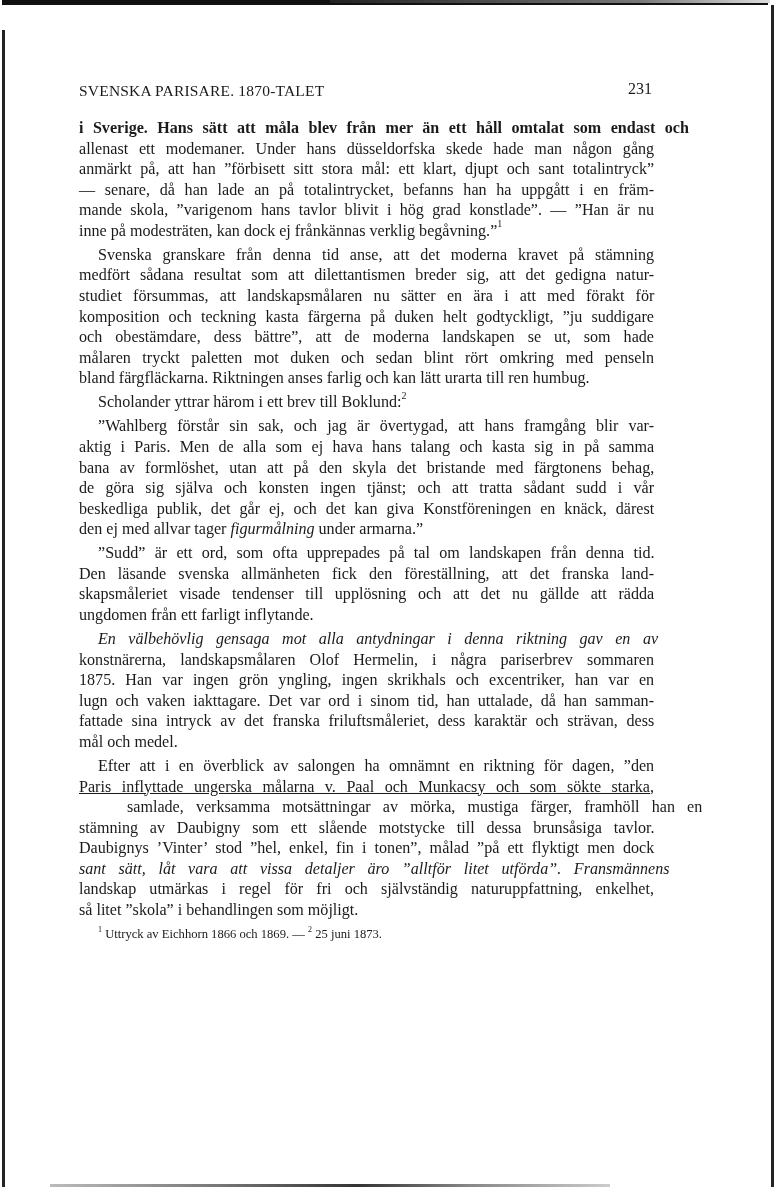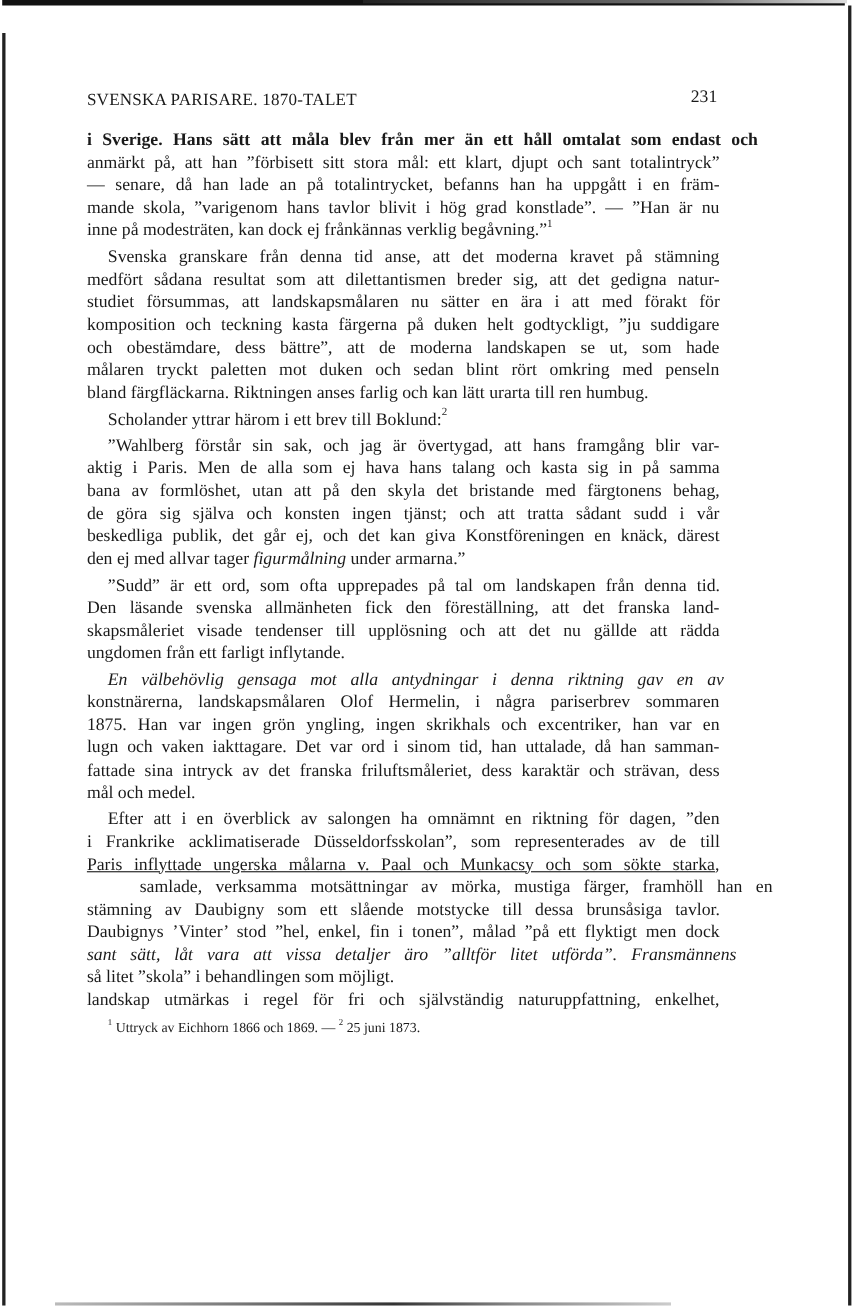--- a/index.html
+++ b/index.html
@@ -50,20 +50,21 @@
 
 <div class="page">
   <div class="running-head">
     <div class="running-title">SVENSKA PARISARE. 1870-TALET</div>
     <div class="page-number">231</div>
   </div>
 
   <div class="body-text" id="body-text">
       <div class="para">
         <span class="line" style="display: block; width: auto; word-spacing: 5.4px; font-weight: bold;"><span>i Sverige. Hans sätt att måla blev från mer än ett håll omtalat som endast och</span></span>
+        <span class="line" style="display: block; width: auto; word-spacing: 6.7px;"><span>allenast ett modemaner. Under hans düsseldorfska skede hade man någon gång</span></span>
         <span class="line" style="display: block; width: auto; word-spacing: 4.46154px;"><span>anmärkt på, att han ”förbisett sitt stora mål: ett klart, djupt och sant totalintryck”</span></span>
         <span class="line" style="display: block; width: auto; word-spacing: 5.71429px;"><span>— senare, då han lade an på totalintrycket, befanns han ha uppgått i en främ-</span></span>
         <span class="line" style="display: block; width: auto; word-spacing: 4.30769px;"><span>mande skola, ”varigenom hans tavlor blivit i hög grad konstlade”. — ”Han är nu</span></span>
         <span class="line last"><span>inne på modesträten, kan dock ej frånkännas verklig begåvning.”</span><sup>1</sup></span>
       </div>
       <div class="para">
         <span class="line indent" style="display: block; width: auto; word-spacing: 6.81818px;"><span>Svenska granskare från denna tid anse, att det moderna kravet på stämning</span></span>
         <span class="line" style="display: block; width: auto; word-spacing: 6px;"><span>medfört sådana resultat som att dilettantismen breder sig, att det gedigna natur-</span></span>
         <span class="line" style="display: block; width: auto; word-spacing: 7.16667px;"><span>studiet försummas, att landskapsmålaren nu sätter en ära i att med förakt för</span></span>
         <span class="line" style="display: block; width: auto; word-spacing: 5.1px;"><span>komposition och teckning kasta färgerna på duken helt godtyckligt, ”ju suddigare</span></span>
@@ -91,27 +92,26 @@
       <div class="para">
         <span class="line indent" style="display: block; width: auto; word-spacing: 8.45455px; font-style: italic;"><span>En välbehövlig gensaga mot alla antydningar i denna riktning gav en av</span></span>
         <span class="line" style="display: block; width: auto; word-spacing: 10px;"><span>konstnärerna, landskapsmålaren Olof Hermelin, i några pariserbrev sommaren</span></span>
         <span class="line" style="display: block; width: auto; word-spacing: 6.08333px;"><span>1875. Han var ingen grön yngling, ingen skrikhals och excentriker, han var en</span></span>
         <span class="line" style="display: block; width: auto; word-spacing: 3.92857px;"><span>lugn och vaken iakttagare. Det var ord i sinom tid, han uttalade, då han samman-</span></span>
         <span class="line" style="display: block; width: auto; word-spacing: 4.63636px;"><span>fattade sina intryck av det franska friluftsmåleriet, dess karaktär och strävan, dess</span></span>
         <span class="line last"><span>mål och medel.</span></span>
       </div>
       <div class="para">
         <span class="line indent" style="display: block; width: auto; word-spacing: 5.30769px;"><span>Efter att i en överblick av salongen ha omnämnt en riktning för dagen, ”den</span></span>
-        <span class="line" style="display: block; width: auto; word-spacing: 8.75px;"><span>i Frankrike acklimatiserade Düsseldorfsskolan”, som representerades av de till</span></span>
         <span class="line" style="display: block; width: auto; word-spacing: 6.45455px; text-decoration: underline;"><span>Paris inflyttade ungerska målarna v. Paal och Munkacsy och som sökte starka,</span></span>
         <span class="line" style="display: block; width: auto; word-spacing: 8.11111px; margin-left: 48px;"><span>samlade, verksamma motsättningar av mörka, mustiga färger, framhöll han en</span></span>
         <span class="line" style="display: block; width: auto; word-spacing: 7.8px;"><span>stämning av Daubigny som ett slående motstycke till dessa brunsåsiga tavlor.</span></span>
         <span class="line" style="display: block; width: auto; word-spacing: 4.07692px;"><span>Daubignys ’Vinter’ stod ”hel, enkel, fin i tonen”, målad ”på ett flyktigt men dock</span></span>
         <span class="line" style="display: block; width: auto; word-spacing: 8.63636px; font-style: italic;"><span>sant sätt, låt vara att vissa detaljer äro ”alltför litet utförda”. Fransmännens</span></span>
+        <span class="line" style="display: block; width: auto; word-spacing: 9.11111px;"><span>landskap utmärkas i regel för fri och självständig naturuppfattning, enkelhet,</span></span>
         <span class="line last"><span>så litet ”skola” i behandlingen som möjligt.</span></span>
-        <span class="line" style="display: block; width: auto; word-spacing: 9.11111px;"><span>landskap utmärkas i regel för fri och självständig naturuppfattning, enkelhet,</span></span>
       </div>
     </div>
 
   <div class="footnotes">
     <sup>1</sup><span> Uttryck av Eichhorn 1866 och 1869. — </span><sup>2</sup><span> 25 juni 1873.</span>
   </div>
 </div>
 
 </body></html>

